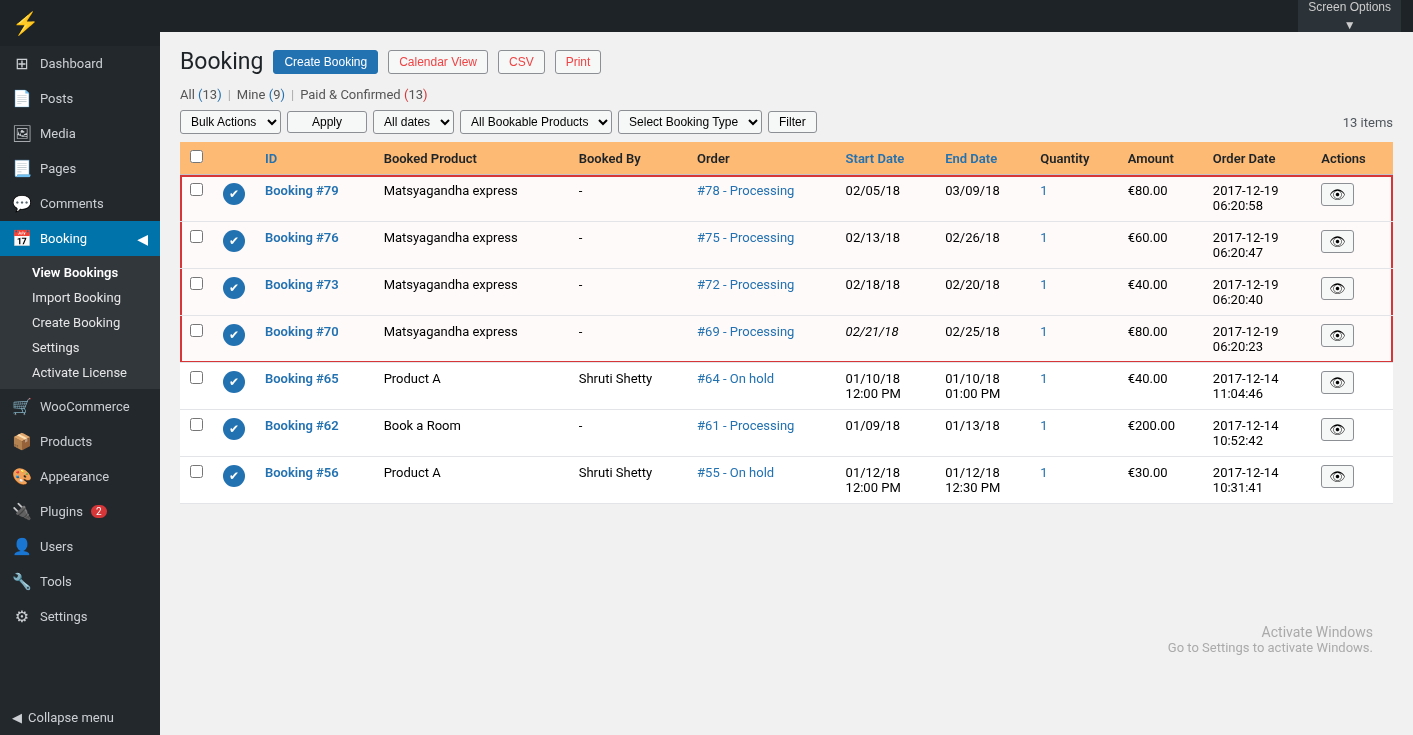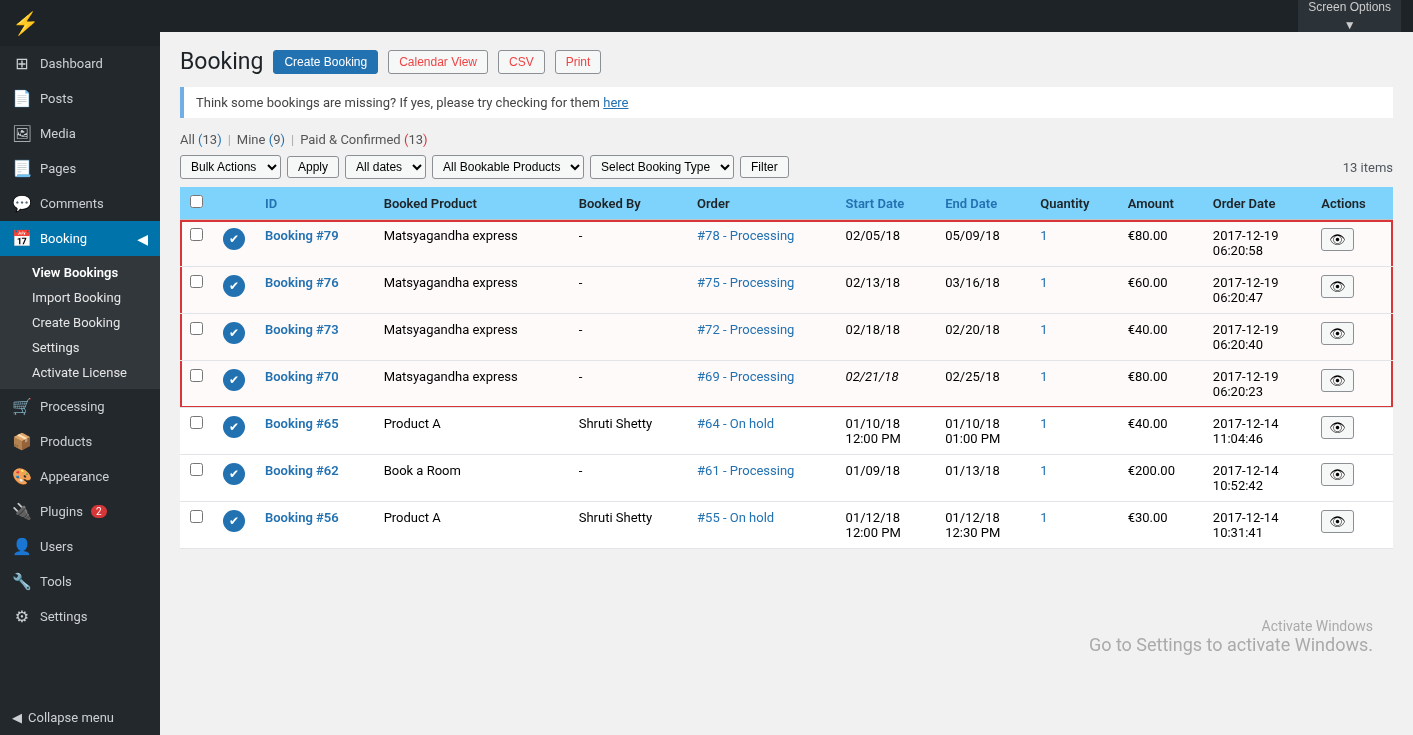--- a/index.html
+++ b/index.html
@@ -189,21 +189,21 @@
       border: 1px solid #8c8f94;
       padding: 3px 6px;
       font-size: 12px;
       border-radius: 3px;
       background: #f6f7f7;
       cursor: pointer;
     }
     .btn-apply {
       background: #f6f7f7;
       border: 1px solid #8c8f94;
-      padding: 3px 10px;
+      padding: 3px 24px;
       font-size: 12px;
       border-radius: 3px;
       cursor: pointer;
     }
     .btn-filter {
       background: #f6f7f7;
       border: 1px solid #8c8f94;
       padding: 3px 10px;
       font-size: 12px;
       border-radius: 3px;
@@ -221,21 +221,21 @@
       border-collapse: collapse;
       background: #fff;
       font-size: 13px;
     }
     .booking-table th {
       text-align: left;
       padding: 8px 10px;
       border-bottom: 1px solid #c3c4c7;
       color: #1d2327;
       font-weight: 600;
-      background: #7dd3fc;
+      background: #fdba74;
       white-space: nowrap;
     }
     .booking-table td {
       padding: 8px 10px;
       border-bottom: 1px solid #e2e4e7;
       vertical-align: top;
     }
 
     .booking-link { color: #2271b1; text-decoration: none; font-weight: 600; }
     .order-link { color: #2271b1; text-decoration: none; text-align: right; }
@@ -302,21 +302,21 @@
   </div>
   <div class="sidebar-sub">
     <div class="sidebar-sub-item active">View Bookings</div>
     <div class="sidebar-sub-item">Import Booking</div>
     <div class="sidebar-sub-item">Create Booking</div>
     <div class="sidebar-sub-item">Settings</div>
     <div class="sidebar-sub-item">Activate License</div>
   </div>
   <div class="sidebar-item">
     <span class="icon">🛒</span>
-    <span>Processing</span>
+    <span>WooCommerce</span>
   </div>
   <div class="sidebar-item">
     <span class="icon">📦</span>
     <span>Products</span>
   </div>
   <div class="sidebar-item">
     <span class="icon">🎨</span>
     <span>Appearance</span>
   </div>
   <div class="sidebar-item">
@@ -356,24 +356,20 @@
     <div class="page-header">
       <div class="page-title-row">
         <h1 class="page-title">Booking</h1>
         <button class="btn btn-primary">Create Booking</button>
         <button class="btn btn-secondary">Calendar View</button>
         <button class="btn btn-secondary">CSV</button>
         <button class="btn btn-secondary">Print</button>
       </div>
     </div>
 
-    <div class="notice-info">
-      <span>Think some bookings are missing? If yes, please try checking for them</span>
-      <a href="#">here</a>
-    </div>
 
     <div class="filter-row">
       <div class="filter-links">
         <a href="#">
           <span>All</span>
           (<span>13</span>)
         </a>
         <span class="sep">|</span>
         <a href="#">
           <span>Mine</span>
@@ -426,36 +422,36 @@
         <tbody id="table-body">
 
         <tr style="background: rgb(255, 250, 250); box-shadow: rgb(214, 54, 56) 0px 2px 0px 0px inset, rgb(214, 54, 56) 2px 0px 0px 0px inset, rgb(214, 54, 56) -2px 0px 0px 0px inset;">
               <td><input type="checkbox" style=""></td>
               <td><span class="check-icon">✔</span></td>
               <td><a href="#" class="booking-link">Booking #79</a></td>
               <td>Matsyagandha express</td>
               <td>-</td>
               <td><a href="#" class="order-link">#78 - Processing</a></td>
               <td style="white-space: pre-line;">02/05/18</td>
-              <td style="white-space: pre-line;">05/09/18</td>
+              <td style="white-space: pre-line;">03/09/18</td>
               <td><a href="#" class="qty-link">1</a></td>
               <td>€80.00</td>
               <td style="white-space: pre-line;">2017-12-19
 06:20:58</td>
               <td><button class="eye-btn">👁</button></td>
             </tr>
             <tr style="background: rgb(255, 250, 250); box-shadow: rgb(214, 54, 56) 2px 0px 0px 0px inset, rgb(214, 54, 56) -2px 0px 0px 0px inset;">
               <td><input type="checkbox" style=""></td>
               <td><span class="check-icon">✔</span></td>
               <td><a href="#" class="booking-link">Booking #76</a></td>
               <td>Matsyagandha express</td>
               <td>-</td>
               <td><a href="#" class="order-link">#75 - Processing</a></td>
               <td style="white-space: pre-line;">02/13/18</td>
-              <td style="white-space: pre-line;">03/16/18</td>
+              <td style="white-space: pre-line;">02/26/18</td>
               <td><a href="#" class="qty-link">1</a></td>
               <td>€60.00</td>
               <td style="white-space: pre-line;">2017-12-19
 06:20:47</td>
               <td><button class="eye-btn">👁</button></td>
             </tr>
             <tr style="background: rgb(255, 250, 250); box-shadow: rgb(214, 54, 56) 2px 0px 0px 0px inset, rgb(214, 54, 56) -2px 0px 0px 0px inset;">
               <td><input type="checkbox" style=""></td>
               <td><span class="check-icon">✔</span></td>
               <td><a href="#" class="booking-link">Booking #73</a></td>
@@ -532,18 +528,18 @@
               <td>€30.00</td>
               <td style="white-space: pre-line;">2017-12-14
 10:31:41</td>
               <td><button class="eye-btn">👁</button></td>
             </tr>
           </tbody>
       </table>
 
       <div style="position:fixed;bottom:80px;right:40px;color:#aaa;text-align:right;pointer-events:none;">
         <div style="font-size:14px;">Activate Windows</div>
-        <div style="font-size:18px;">Go to Settings to activate Windows.</div>
+        <div style="font-size:13px;">Go to Settings to activate Windows.</div>
       </div>
     </div>
 
   </div>
 </div>
 
 </body></html>

